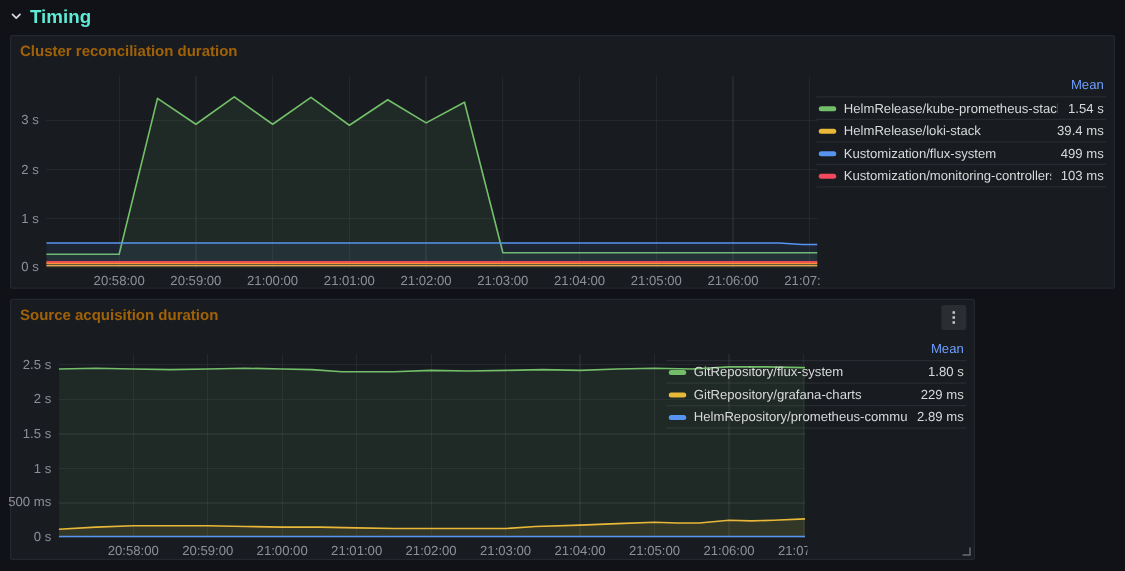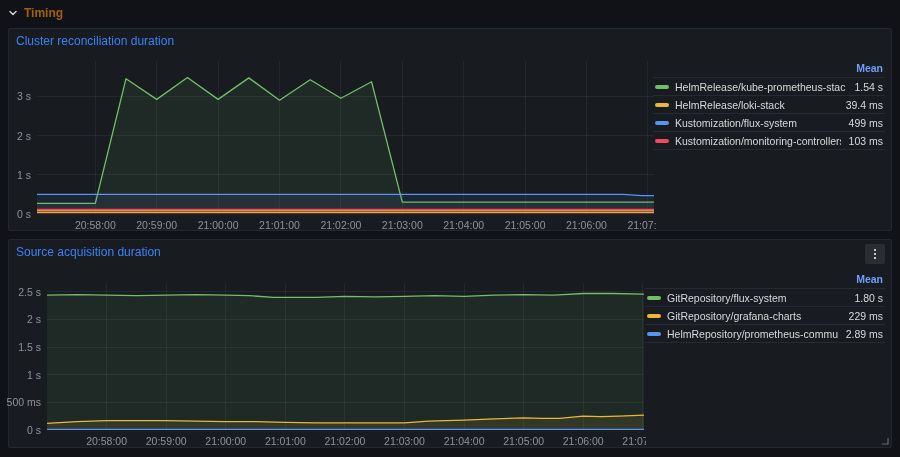--- a/index.html
+++ b/index.html
@@ -6,45 +6,45 @@
   body{
     width:900px;height:457px;position:relative;overflow:hidden;
     background:#111217;
     font-family:"Liberation Sans",sans-serif;
     color:#d8d9da;
   }
   .section-header{
     position:absolute;left:7px;top:4px;height:18px;
     display:flex;align-items:center;gap:5px;cursor:pointer;
   }
-  .section-title{font-size:12px;font-weight:700;color:#a16207;}
+  .section-title{font-size:15px;font-weight:700;color:#5eead4;}
   .panel{
     position:absolute;box-sizing:border-box;
     background:#181b1f;border:1px solid #25272e;border-radius:2px;
   }
   #panel-0{left:8px;top:28px;width:884px;height:203px;}
-  #panel-1{left:8px;top:239px;width:884px;height:209px;}
+  #panel-1{left:8px;top:239px;width:772px;height:209px;}
   .panel-title{
     position:absolute;top:5px;left:7px;
-    font-size:12px;font-weight:400;color:#3b82f6;white-space:nowrap;
+    font-size:12px;font-weight:700;color:#a16207;white-space:nowrap;
   }
   .chart-host{position:absolute;inset:0;}
   .tick{
     position:absolute;font-size:10.5px;line-height:12px;
     color:rgba(204,204,220,0.65);white-space:nowrap;
   }
   .y-tick{text-align:right;}
   .x-tick-clip{position:absolute;overflow:hidden;height:14px;}
   .x-tick{position:absolute;top:0;width:80px;text-align:center;}
   .legend{position:absolute;font-size:10.5px;}
   #legend-0{top:30px;right:6px;width:232px;}
   #legend-1{top:30px;right:6px;width:240px;}
   .legend-header{
     height:18px;line-height:18px;text-align:right;padding-right:2px;
-    color:#6e9fff;font-weight:700;
+    color:#6e9fff;font-weight:400;
   }
   .legend-row{
     display:flex;align-items:center;height:17px;
     border-top:1px solid rgba(204,204,220,0.09);
   }
   .legend-end{border-top:1px solid rgba(204,204,220,0.09);height:0;}
   .swatch{width:14px;height:4px;border-radius:2px;margin:0 6px 0 2px;flex:none;}
   .legend-name{
     flex:1;white-space:nowrap;overflow:hidden;color:#d8d9da;cursor:pointer;
   }

